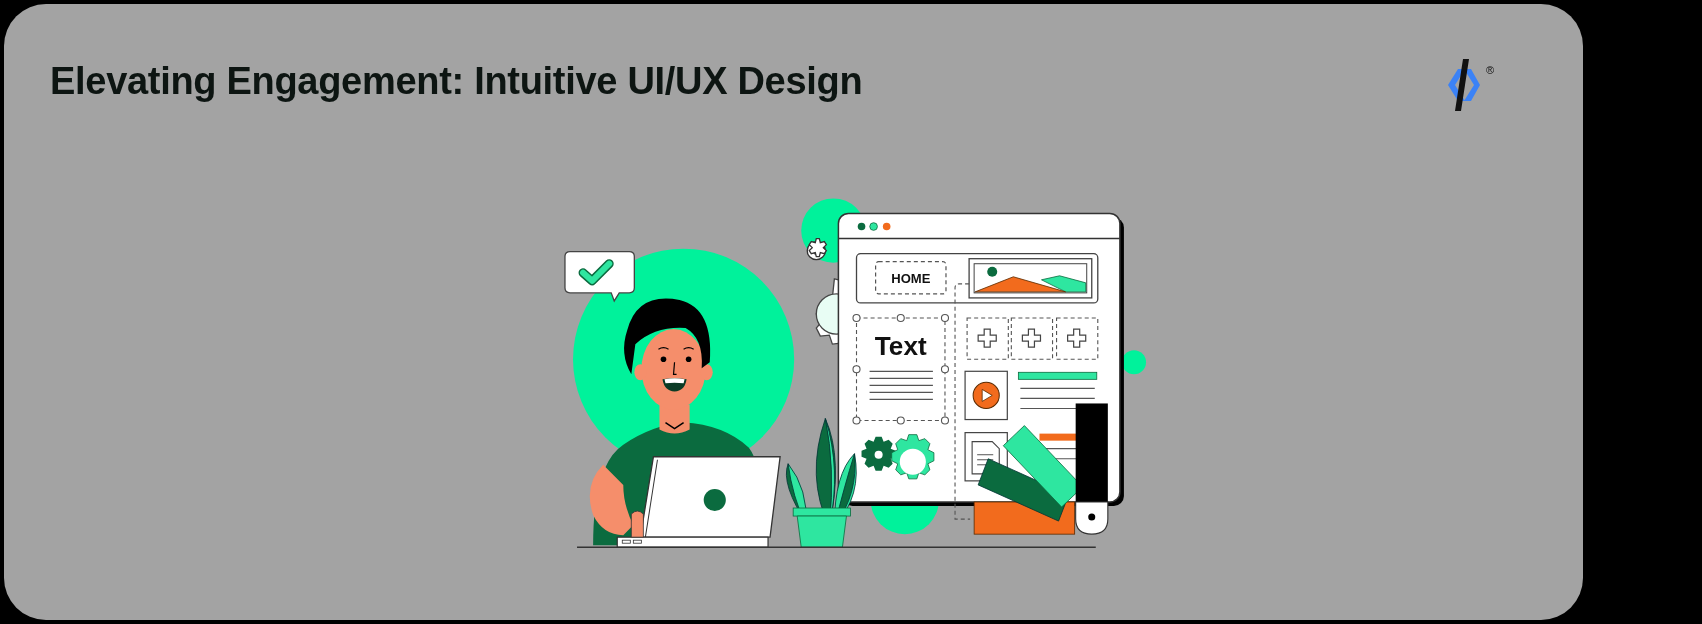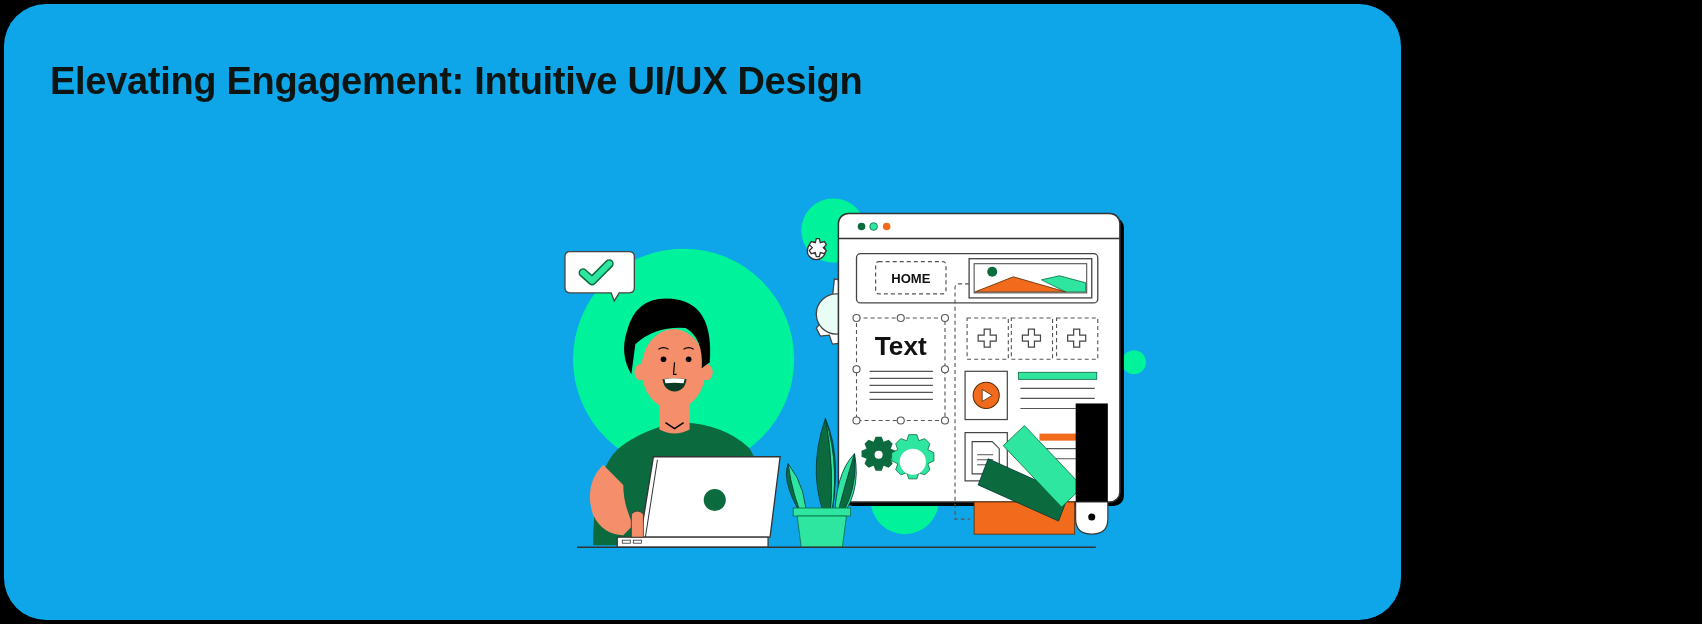--- a/index.html
+++ b/index.html
@@ -1,17 +1,17 @@
 <!DOCTYPE html>
 <html><head>
 <meta charset="utf-8">
 <style>
   html, body { margin:0; padding:0; }
   body { width:1702px; height:624px; background:#000; position:relative; overflow:hidden; font-family:"Liberation Sans", sans-serif; }
-  .card { position:absolute; left:4px; top:4px; width:1397px; height:616px; background:#0ea5e9; border-radius:42px; overflow:hidden; }
+  .card { position:absolute; left:4px; top:4px; width:1579px; height:616px; background:#a3a3a3; border-radius:42px; overflow:hidden; }
   .title { position:absolute; left:46px; top:56px; margin:0; font-family:"Liberation Sans", sans-serif; font-weight:700; font-size:38px; color:#0d1512; letter-spacing:-0.3px; white-space:nowrap; }
   .logo { position:absolute; left:1440px; top:51px; height:60px; display:flex; align-items:center; }
   .logo-mark { width:40px; height:56px; }
   .logo-text { font-family:"Liberation Sans", sans-serif; font-weight:700; font-size:31px; color:#111; margin-left:1px; letter-spacing:-0.3px; }
   .logo-reg { font-family:"Liberation Sans", sans-serif; font-size:11px; color:#111; align-self:flex-start; margin-top:9px; margin-left:2px; }
   .illus { position:absolute; left:0; top:0; width:1702px; height:624px; }
   .txt-home { font-family:"Liberation Sans", sans-serif; font-weight:700; font-size:13px; fill:#111; }
   .txt-text { font-family:"Liberation Sans", sans-serif; font-weight:700; font-size:26px; fill:#111; }
 </style>
 </head>

